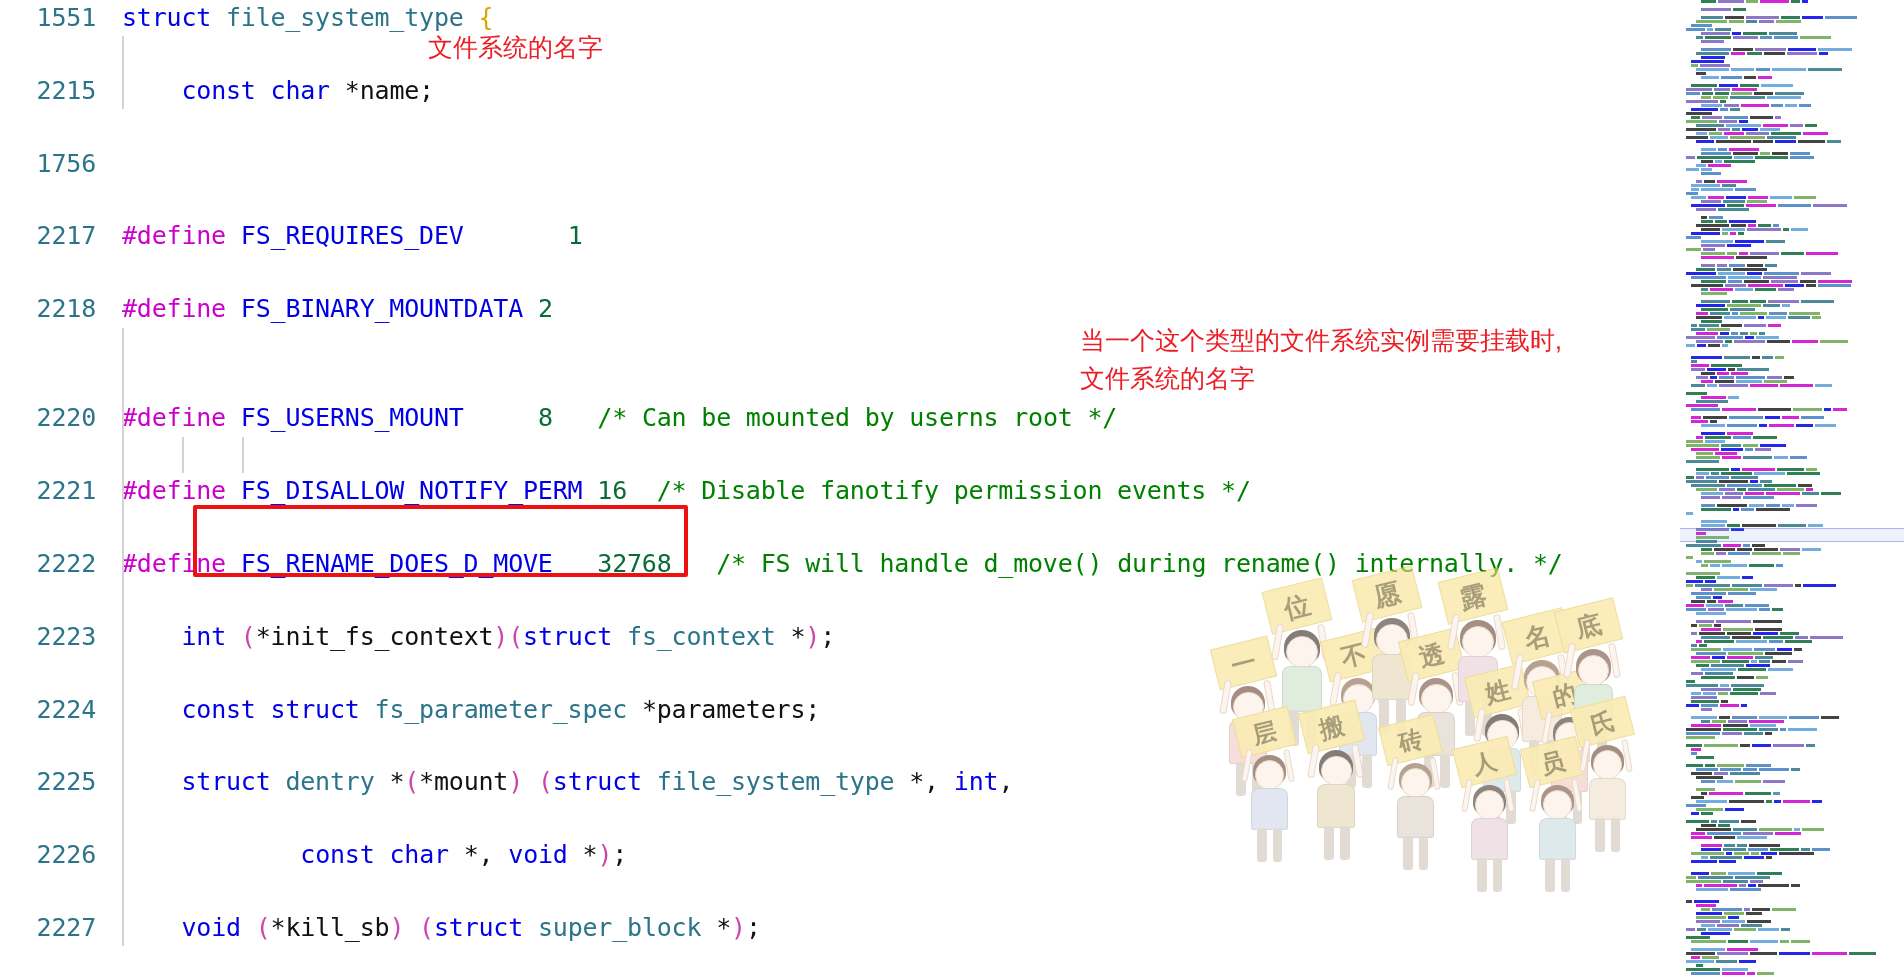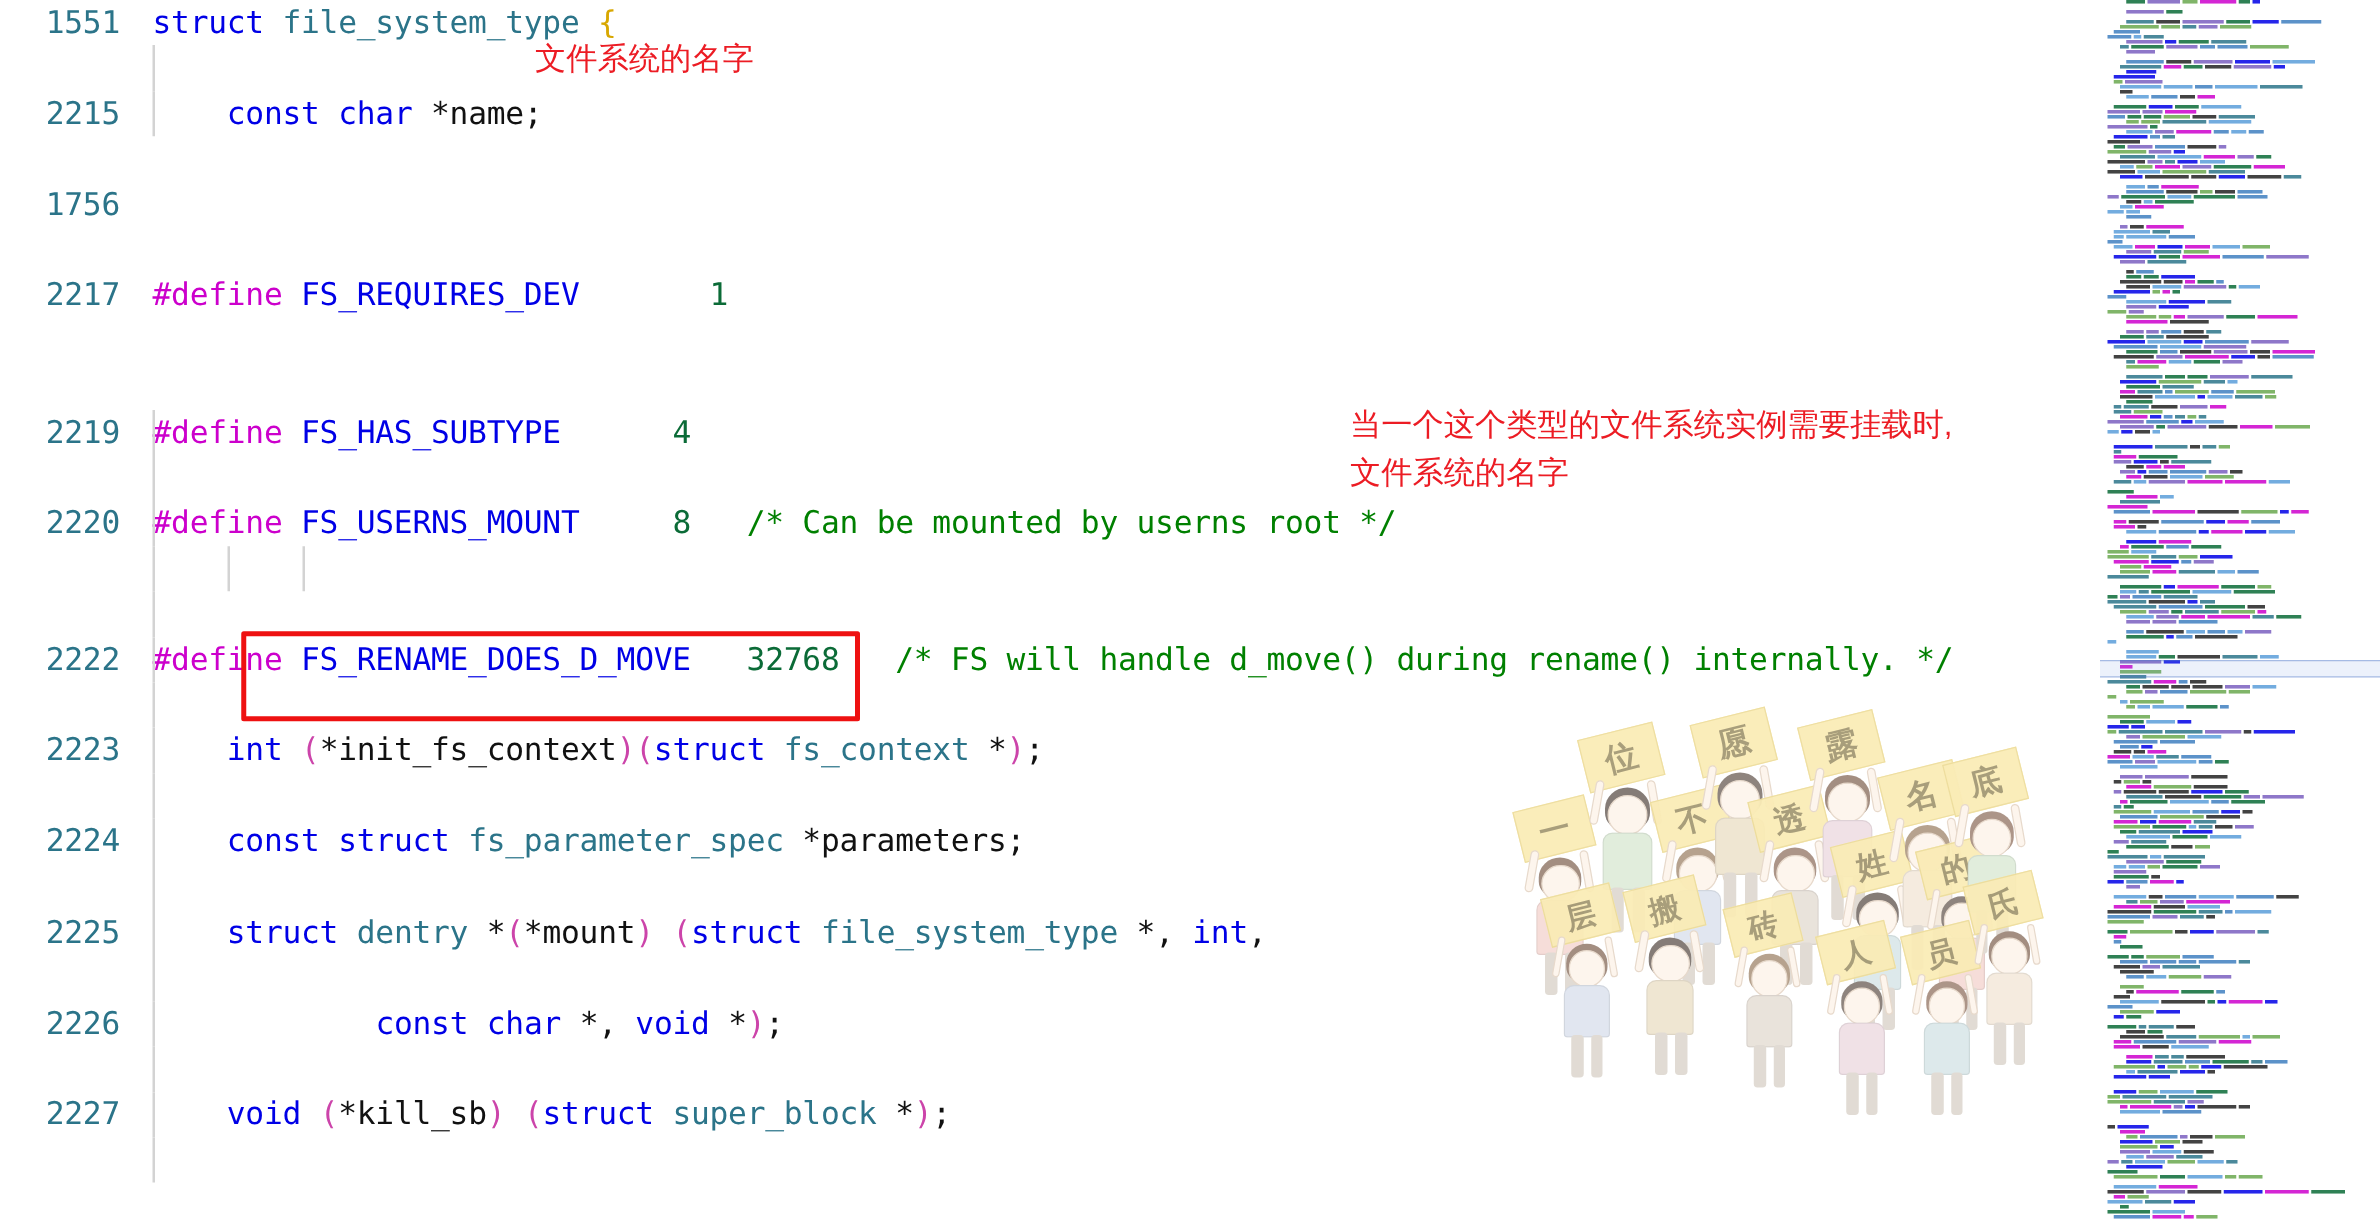--- a/index.html
+++ b/index.html
@@ -176,22 +176,23 @@
 <body>
 
 <div id="root">
 
   <div id="editor">
     <div id="code-lines">
         <div class="code-line" style="top: 0px;"><span class="ln">1551</span><span class="code-text"><span class="kw">struct</span><span class="op"> </span><span class="type">file_system_type</span><span class="op"> </span><span class="br">{</span></span></div>
         <div class="code-line" style="top: 36.4px;"><span class="ln">2215</span><span class="code-text"><span class="op"> </span><span class="op"> </span><span class="op"> </span><span class="op"> </span><span class="kw">const</span><span class="op"> </span><span class="kw">char</span><span class="op"> </span><span class="op">*</span><span class="id">name</span><span class="op">;</span></span></div>
         <div class="code-line" style="top: 72.8px;"><span class="ln">1756</span></div>
         <div class="code-line" style="top: 109.2px;"><span class="ln">2217</span><span class="code-text"><span class="mac">#define</span><span class="op"> </span><span class="macn">FS_REQUIRES_DEV</span><span class="op"> </span><span class="op"> </span><span class="op"> </span><span class="op"> </span><span class="op"> </span><span class="op"> </span><span class="op"> </span><span class="num">1</span><span class="op"> </span></span></div>
-        <div class="code-line" style="top: 182px;"><span class="ln">2219</span><span class="code-text"><span class="mac">#define</span><span class="op"> </span><span class="macn">FS_HAS_SUBTYPE</span><span class="op"> </span><span class="op"> </span><span class="op"> </span><span class="op"> </span><span class="op"> </span><span class="op"> </span><span class="num">4</span></span></div>
+        <div class="code-line" style="top: 145.6px;"><span class="ln">2218</span><span class="code-text"><span class="mac">#define</span><span class="op"> </span><span class="macn">FS_BINARY_MOUNTDATA</span><span class="op"> </span><span class="num">2</span></span></div>
         <div class="code-line" style="top: 218.4px;"><span class="ln">2220</span><span class="code-text"><span class="mac">#define</span><span class="op"> </span><span class="macn">FS_USERNS_MOUNT</span><span class="op"> </span><span class="op"> </span><span class="op"> </span><span class="op"> </span><span class="op"> </span><span class="num">8</span><span class="op"> </span><span class="op"> </span><span class="op"> </span><span class="cmt">/* Can be mounted by userns root */</span></span></div>
+        <div class="code-line" style="top: 254.8px;"><span class="ln">2221</span><span class="code-text"><span class="mac">#define</span><span class="op"> </span><span class="macn">FS_DISALLOW_NOTIFY_PERM</span><span class="op"> </span><span class="num">16</span><span class="op"> </span><span class="op"> </span><span class="cmt">/* Disable fanotify permission events */</span></span></div>
         <div class="code-line" style="top: 291.2px;"><span class="ln">2222</span><span class="code-text"><span class="mac">#define</span><span class="op"> </span><span class="macn">FS_RENAME_DOES_D_MOVE</span><span class="op"> </span><span class="op"> </span><span class="op"> </span><span class="num">32768</span><span class="op"> </span><span class="op"> </span><span class="op"> </span><span class="cmt">/* FS will handle d_move() during rename() internally. */</span></span></div>
         <div class="code-line" style="top: 327.6px;"><span class="ln">2223</span><span class="code-text"><span class="op"> </span><span class="op"> </span><span class="op"> </span><span class="op"> </span><span class="kw">int</span><span class="op"> </span><span class="pun">(</span><span class="op">*</span><span class="id">init_fs_context</span><span class="pun">)</span><span class="pun">(</span><span class="kw">struct</span><span class="op"> </span><span class="type">fs_context</span><span class="op"> </span><span class="op">*</span><span class="pun">)</span><span class="op">;</span></span></div>
         <div class="code-line" style="top: 364px;"><span class="ln">2224</span><span class="code-text"><span class="op"> </span><span class="op"> </span><span class="op"> </span><span class="op"> </span><span class="kw">const</span><span class="op"> </span><span class="kw">struct</span><span class="op"> </span><span class="type">fs_parameter_spec</span><span class="op"> </span><span class="op">*</span><span class="id">parameters</span><span class="op">;</span></span></div>
         <div class="code-line" style="top: 400.4px;"><span class="ln">2225</span><span class="code-text"><span class="op"> </span><span class="op"> </span><span class="op"> </span><span class="op"> </span><span class="kw">struct</span><span class="op"> </span><span class="type">dentry</span><span class="op"> </span><span class="op">*</span><span class="pun">(</span><span class="op">*</span><span class="id">mount</span><span class="pun">)</span><span class="op"> </span><span class="pun">(</span><span class="kw">struct</span><span class="op"> </span><span class="type">file_system_type</span><span class="op"> </span><span class="op">*</span><span class="op">,</span><span class="op"> </span><span class="kw">int</span><span class="op">,</span></span></div>
         <div class="code-line" style="top: 436.8px;"><span class="ln">2226</span><span class="code-text"><span class="op"> </span><span class="op"> </span><span class="op"> </span><span class="op"> </span><span class="op"> </span><span class="op"> </span><span class="op"> </span><span class="op"> </span><span class="op"> </span><span class="op"> </span><span class="op"> </span><span class="op"> </span><span class="kw">const</span><span class="op"> </span><span class="kw">char</span><span class="op"> </span><span class="op">*</span><span class="op">,</span><span class="op"> </span><span class="kw">void</span><span class="op"> </span><span class="op">*</span><span class="pun">)</span><span class="op">;</span></span></div>
         <div class="code-line" style="top: 473.2px;"><span class="ln">2227</span><span class="code-text"><span class="op"> </span><span class="op"> </span><span class="op"> </span><span class="op"> </span><span class="kw">void</span><span class="op"> </span><span class="pun">(</span><span class="op">*</span><span class="id">kill_sb</span><span class="pun">)</span><span class="op"> </span><span class="pun">(</span><span class="kw">struct</span><span class="op"> </span><span class="type">super_block</span><span class="op"> </span><span class="op">*</span><span class="pun">)</span><span class="op">;</span></span></div>
       </div>
 
     <div id="guides">
         <div class="guide" style="left: 122px; top: 36.4px;"></div>

